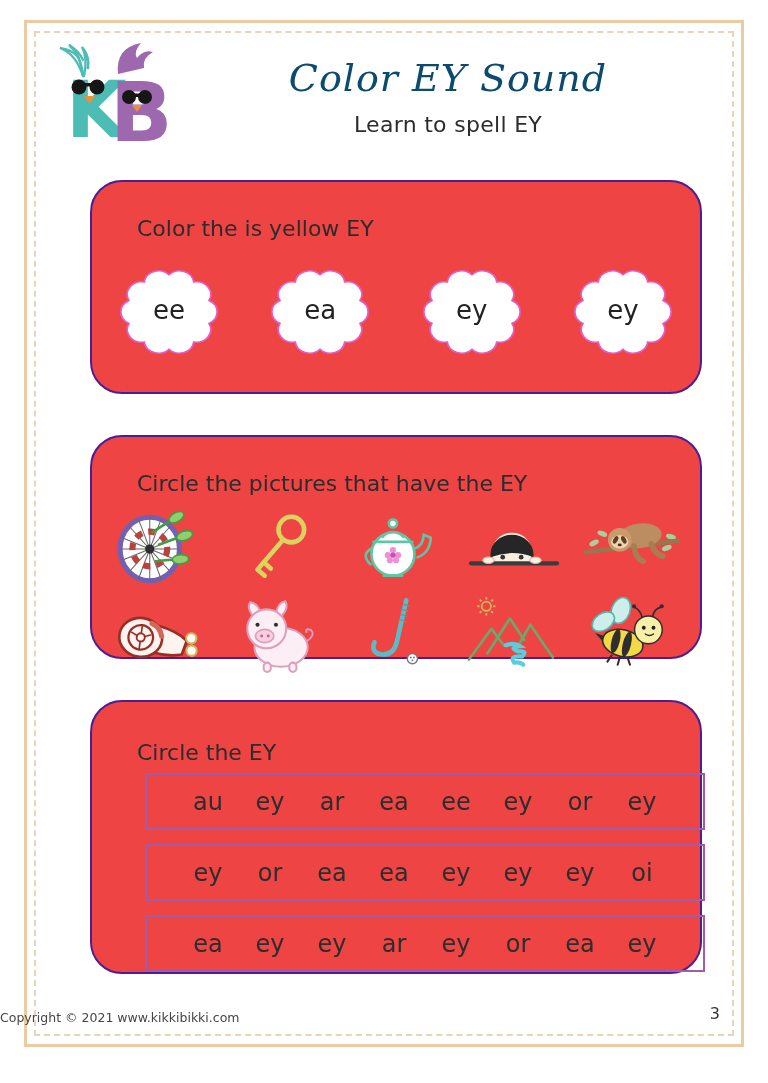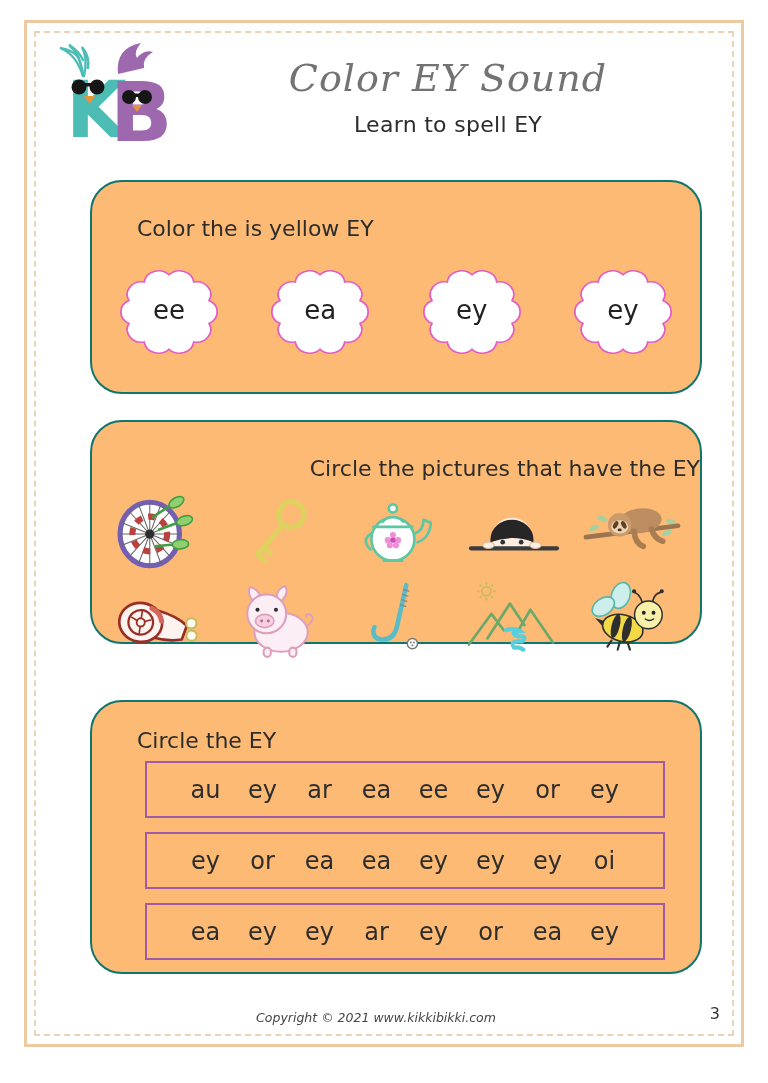--- a/index.html
+++ b/index.html
@@ -8,59 +8,59 @@
     font-family:"DejaVu Sans","Liberation Sans",sans-serif; color:#2c2c2c; overflow:hidden;
   }
   .border-solid { position:absolute; top:20px; left:24px; right:24px; bottom:36px; border:3px solid #eccaa2; }
   .border-dashed { position:absolute; top:31px; left:34px; right:34px; bottom:47px; border:2px dashed #ead3b6; }
 
   .logo { position:absolute; left:52px; top:40px; width:120px; height:112px; }
 
   .title {
     position:absolute; left:170px; right:42px; top:56px; text-align:center;
     font-family:"DejaVu Serif","Liberation Serif",serif; font-style:italic;
-    font-size:38px; color:#737373; letter-spacing:1px;
+    font-size:38px; color:#0c4a6e; letter-spacing:1px;
   }
   .subtitle {
     position:absolute; left:170px; right:42px; top:112px; text-align:center;
     font-size:22px; font-weight:400; color:#2c2c2c; letter-spacing:0.3px;
   }
 
   .panel {
     position:absolute; left:90px; width:612px; box-sizing:border-box;
-    background:#fdba74; border:2px solid #0f766e; border-radius:32px;
+    background:#ef4444; border:2px solid #4c1d95; border-radius:32px;
   }
   .panel1 { top:180px; height:214px; }
-  .panel2 { top:420px; height:224px;text-align:right; }
+  .panel2 { top:435px; height:224px; }
   .panel3 { top:700px; height:274px; }
   .panel-heading { margin:34px 0 0 45px; font-size:22px; color:#2c2c2c; }
-  .panel3 .panel-heading { margin-top:26px; }
+  .panel3 .panel-heading { margin-top:38px; }
 
   .clouds { display:flex; justify-content:space-between; padding:0 26px; margin-top:26px; }
   .cloud { position:relative; width:102px; height:90px; }
   .cloud svg { position:absolute; left:0; top:0; width:100%; height:100%; }
   .cloud-label {
     position:absolute; left:0; top:0; right:0; bottom:4px;
     display:flex; align-items:center; justify-content:center;
     font-size:26px; color:#222;
   }
 
   .pics-row { display:flex; justify-content:space-between; padding:0 16px; margin-top:10px; }
   .pics-row.second { margin-top:4px; }
   .pic { width:104px; height:84px; }
   .pic svg { width:100%; height:100%; }
 
   .letter-row {
-    box-sizing:border-box; margin:14px 0 0 53px; width:520px; height:57px;
+    box-sizing:border-box; margin:14px 0 0 53px; width:560px; height:57px;
     border:2px solid #a15ca8; display:flex; align-items:center; padding:0 30px;
   }
   .letter-row.first { margin-top:8px; }
   .letter-cell { flex:1; text-align:center; font-size:24px; color:#2d2d2d; }
 
-  .copyright { position:absolute; left:0; right:16px; top:1010px; text-align:center; font-size:12.5px; color:#454545;font-style:italic; }
+  .copyright { position:absolute; left:0; right:16px; top:1010px; text-align:left; font-size:12.5px; color:#454545; }
   .page-number { position:absolute; right:48px; top:1004px; font-size:16px; color:#333; }
 </style>
 </head>
 <body>
 
 <div class="page">
   <div class="border-solid"></div>
   <div class="border-dashed"></div>
 
   <svg class="logo" viewBox="0 0 120 112">

